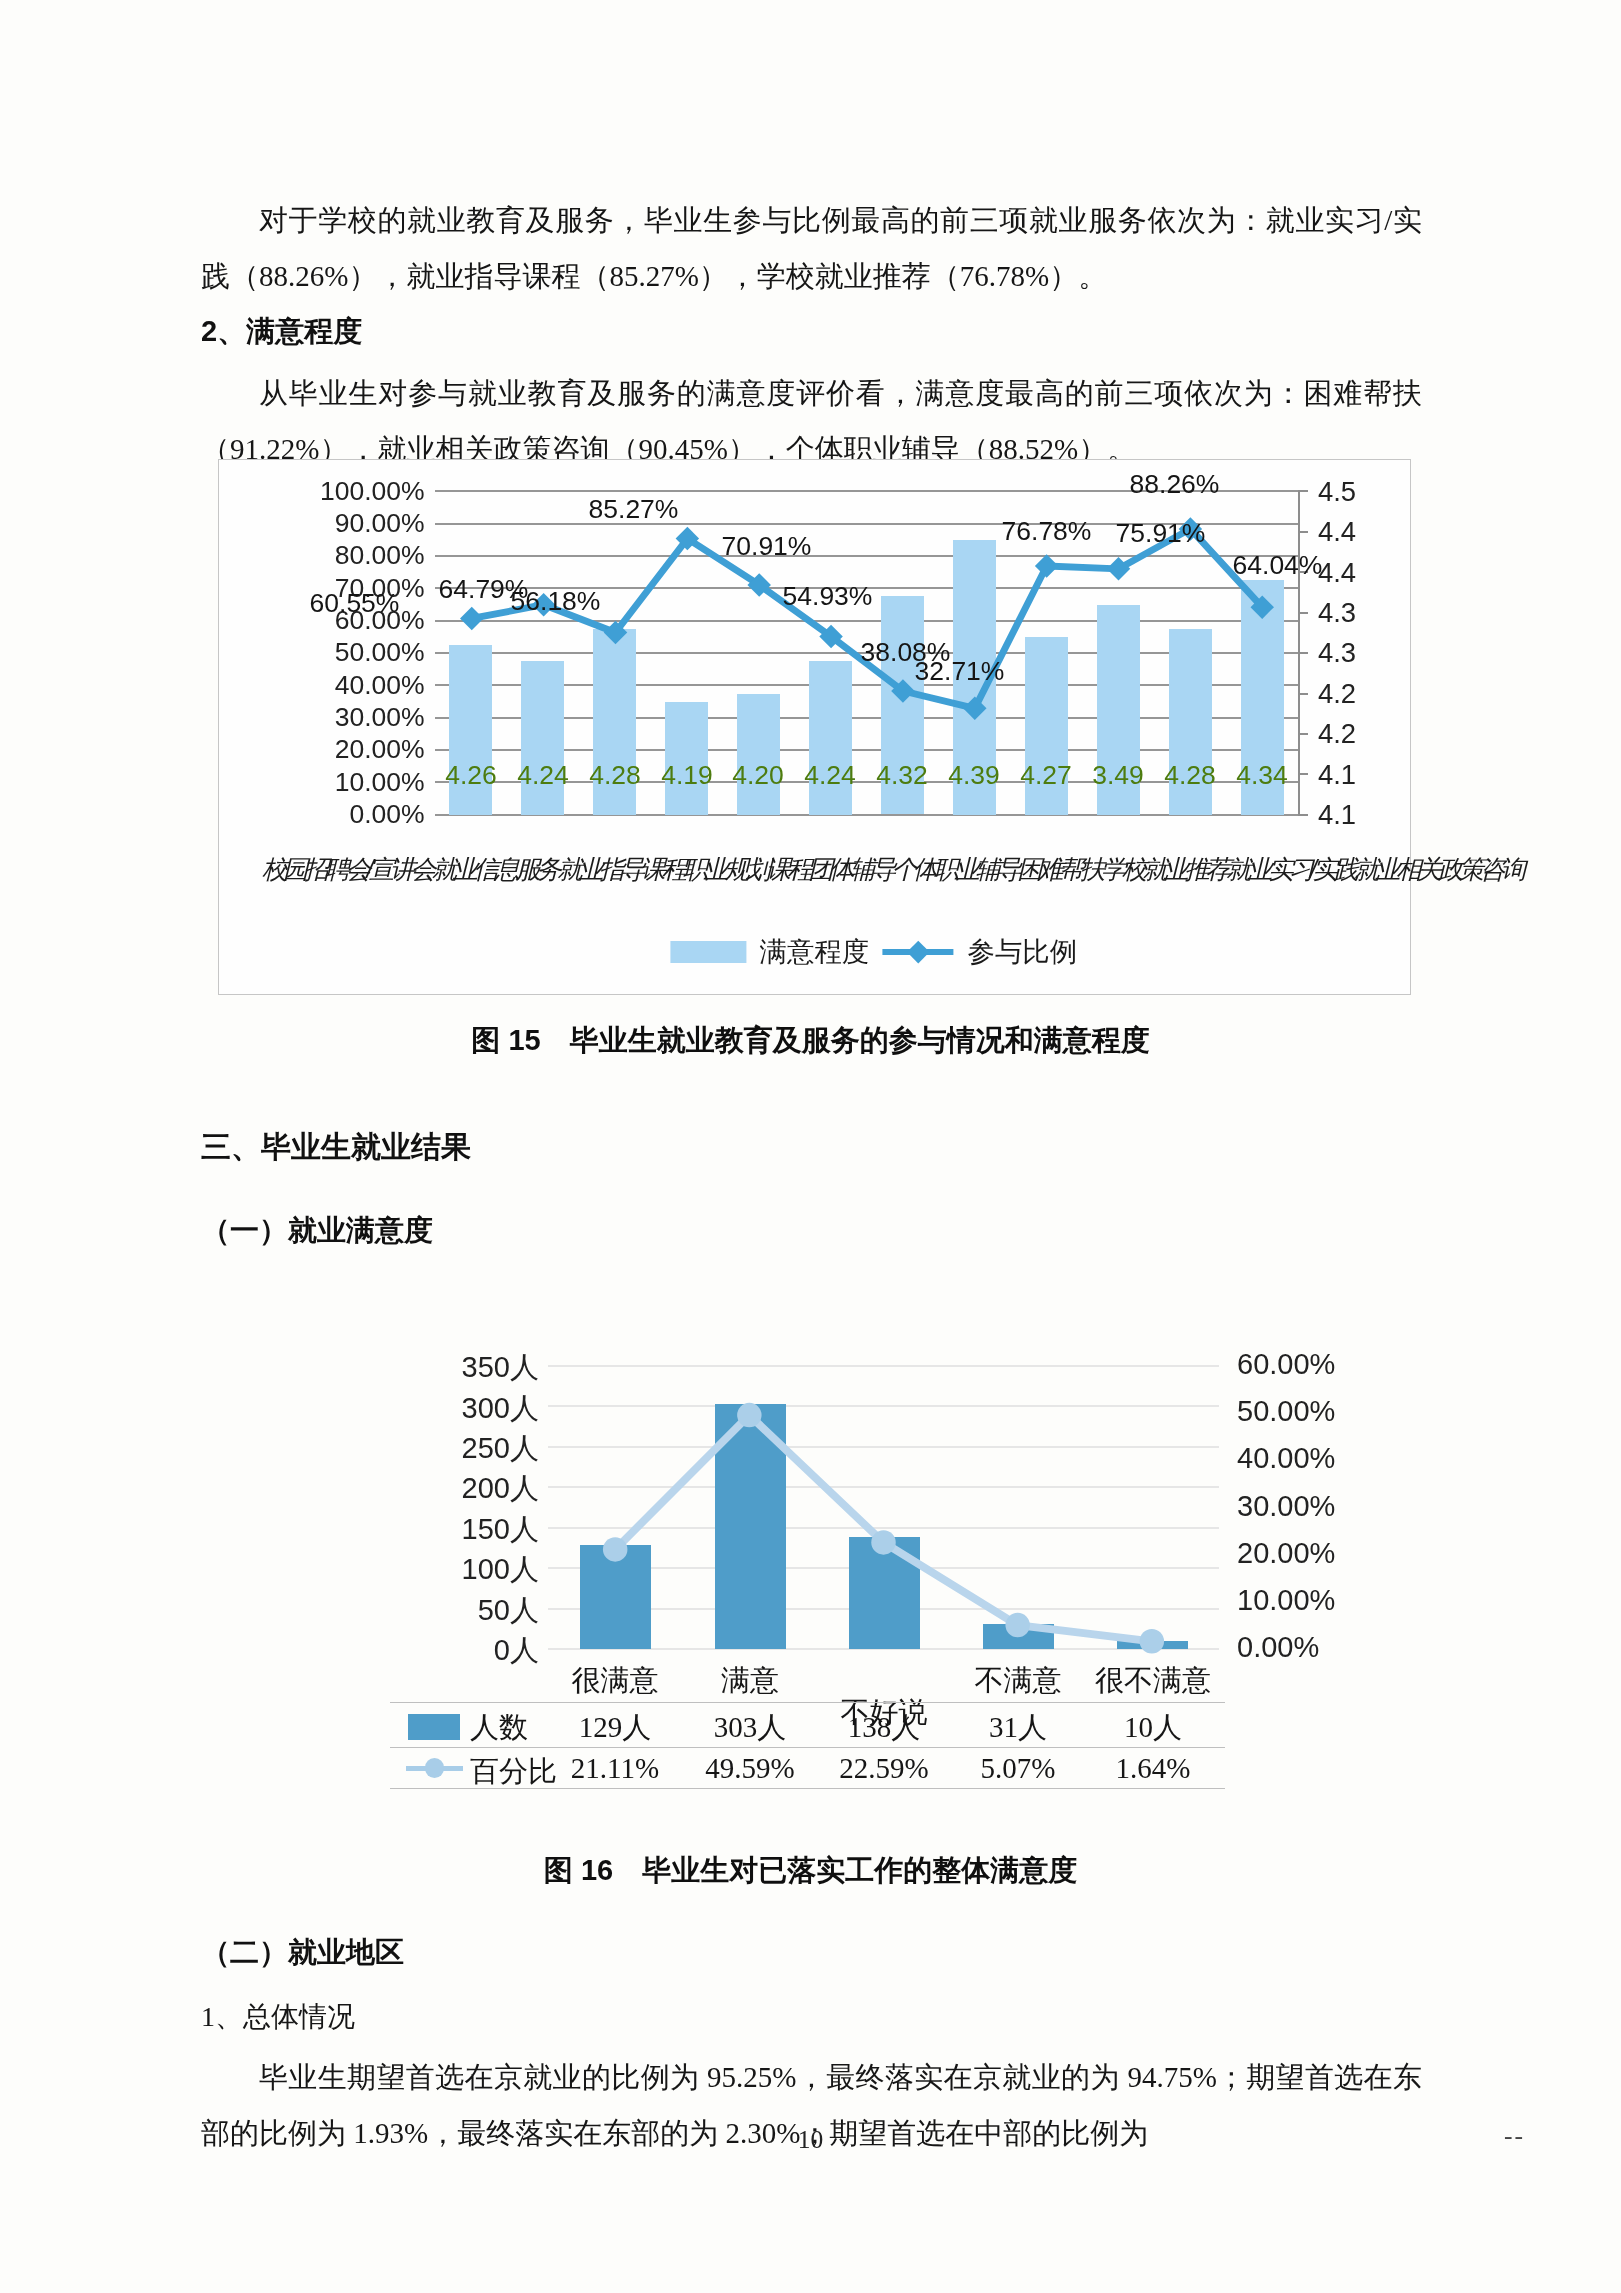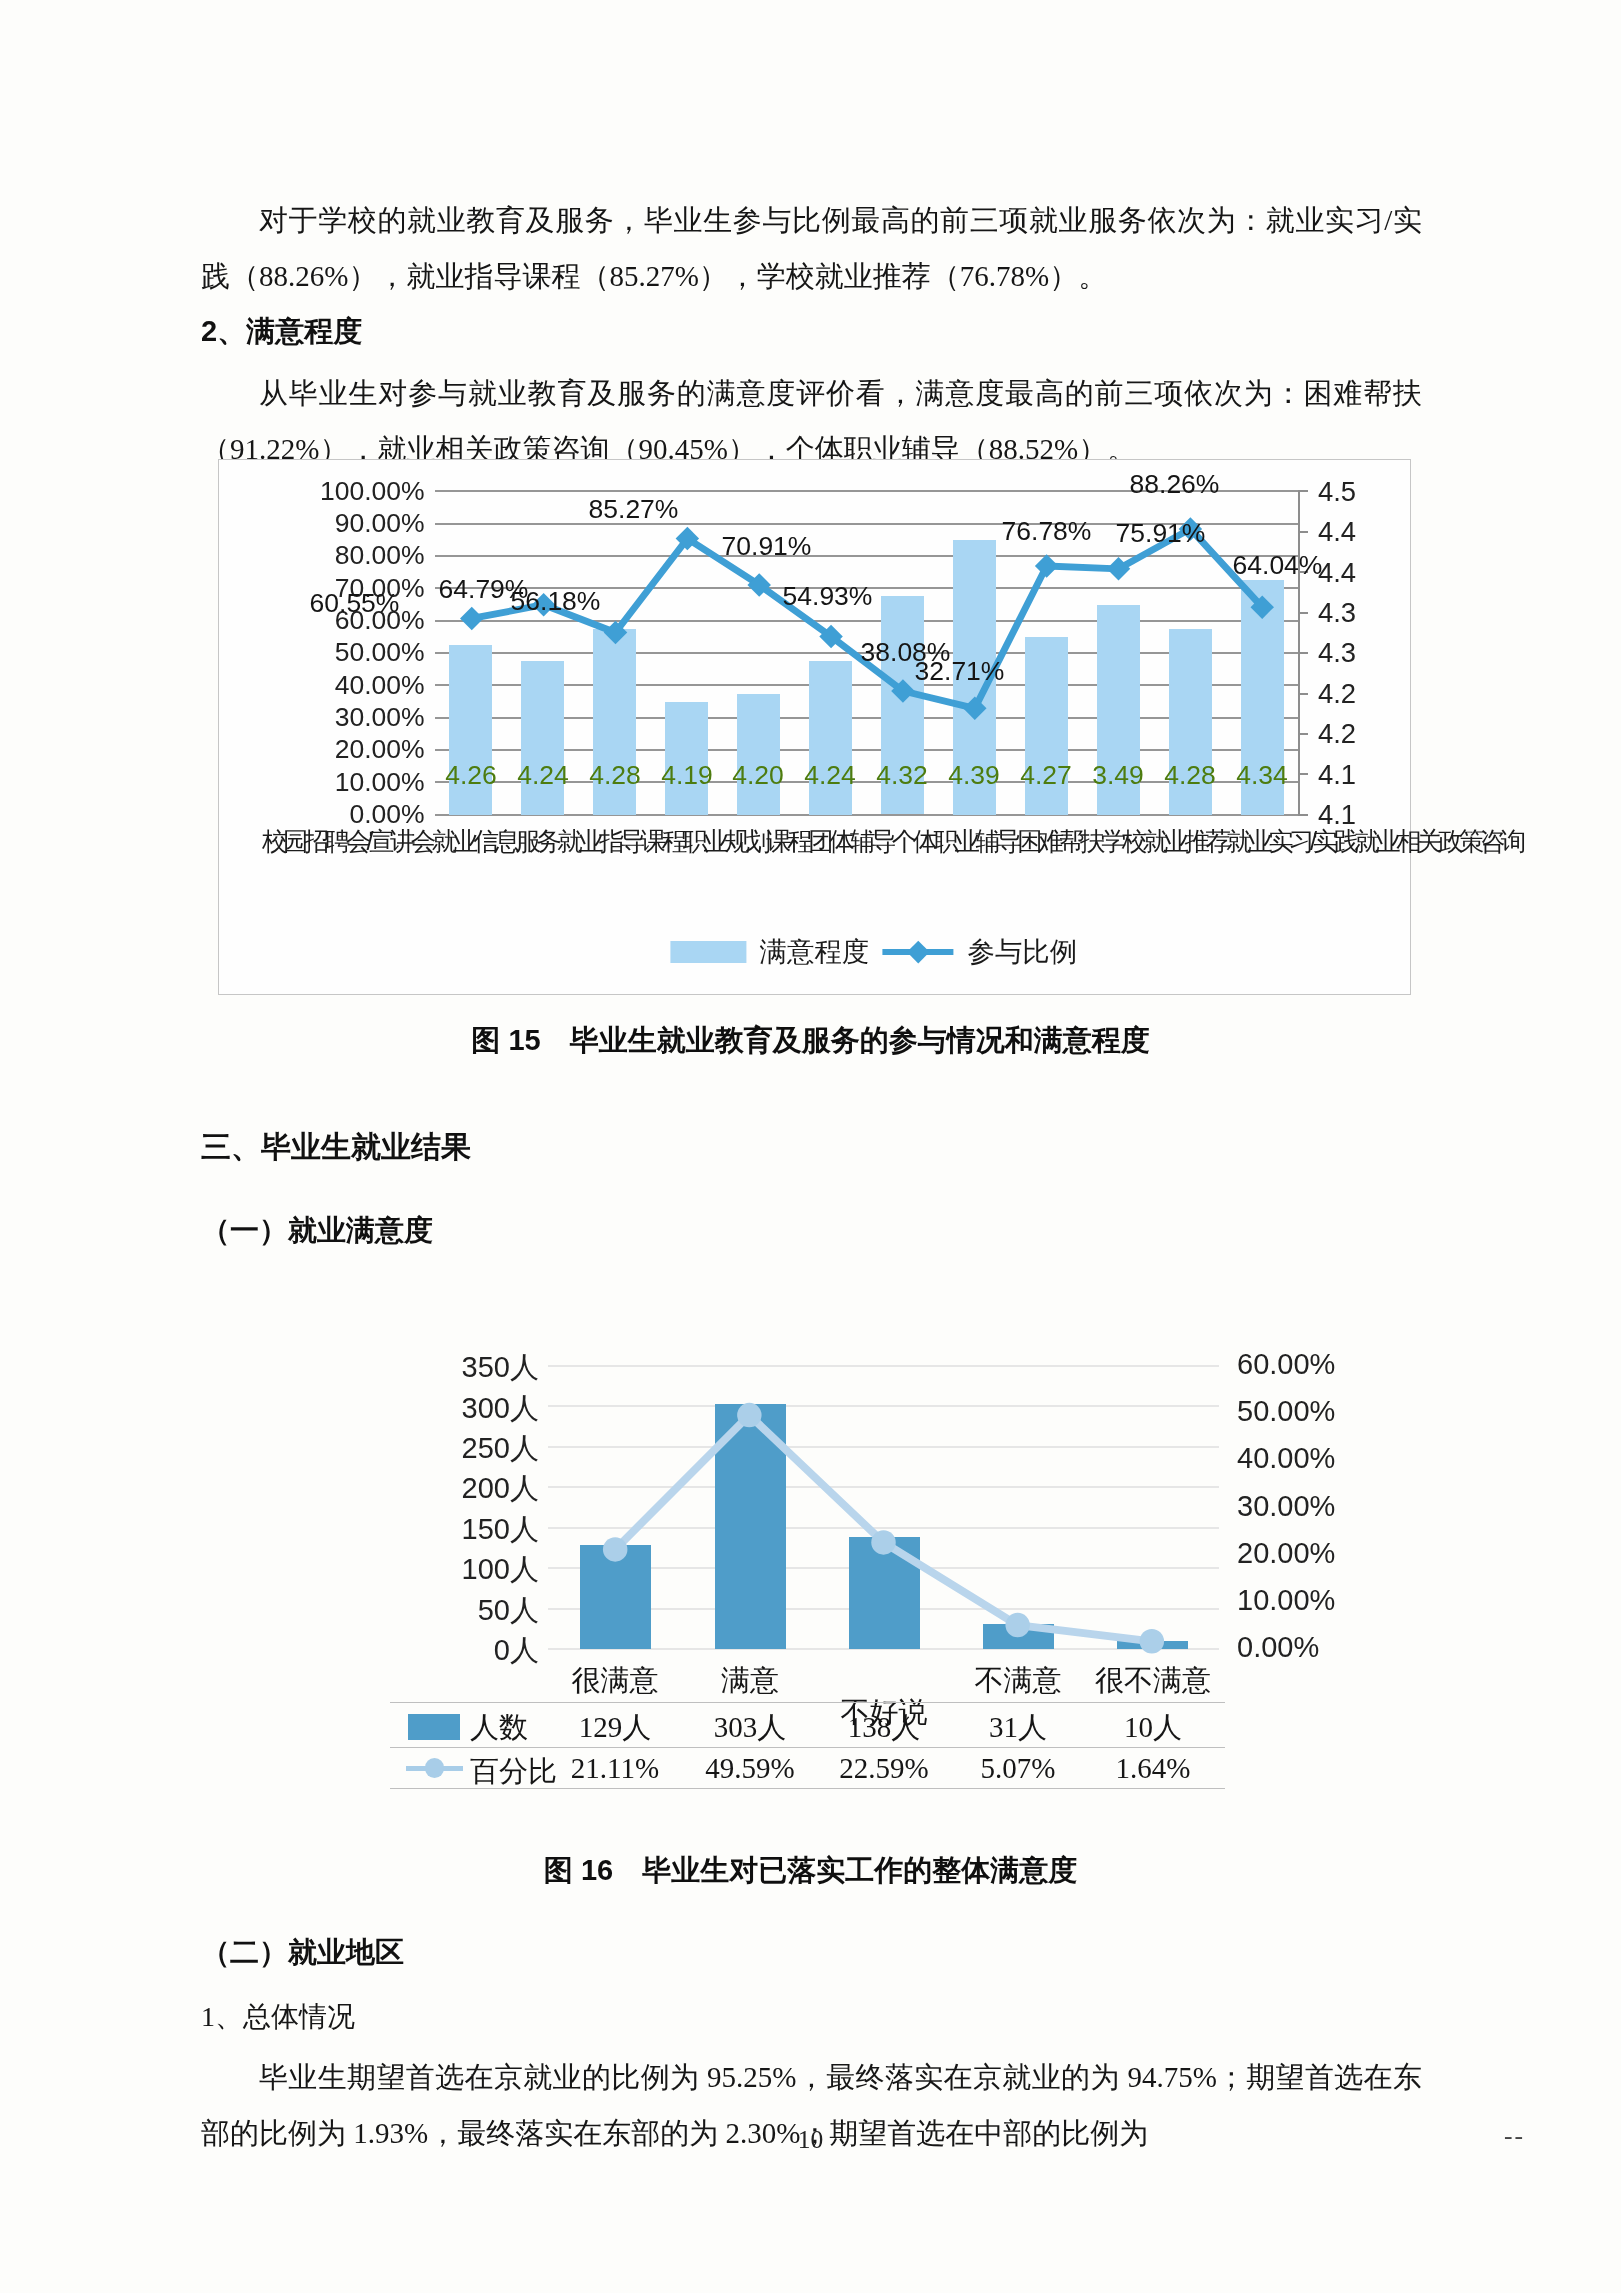--- a/index.html
+++ b/index.html
@@ -139,21 +139,21 @@
       <div class="llabel15" style="position: absolute; left: 263px; top: 126px;">56.18%</div>
       <div class="llabel15" style="position: absolute; left: 341px; top: 34px;">85.27%</div>
       <div class="llabel15" style="position: absolute; left: 474px; top: 71px;">70.91%</div>
       <div class="llabel15" style="position: absolute; left: 535px; top: 121px;">54.93%</div>
       <div class="llabel15" style="position: absolute; left: 613px; top: 177px;">38.08%</div>
       <div class="llabel15" style="position: absolute; left: 667px; top: 196px;">32.71%</div>
       <div class="llabel15" style="position: absolute; left: 754px; top: 56px;">76.78%</div>
       <div class="llabel15" style="position: absolute; left: 868px; top: 58px;">75.91%</div>
       <div class="llabel15" style="position: absolute; left: 882px; top: 8.6px;">88.26%</div>
       <div class="llabel15" style="position: absolute; left: 985px; top: 90px;">64.04%</div>
-      <div class="xjumble" style="position: absolute; left: 43px; top: 364px;">校园招聘会/宣讲会就业信息服务就业指导课程职业规划课程团体辅导个体职业辅导困难帮扶学校就业推荐就业实习/实践就业相关政策咨询</div>
+      <div class="xjumble" style="position: absolute; left: 43px; top: 392px; font-style: italic;">校园招聘会/宣讲会就业信息服务就业指导课程职业规划课程团体辅导个体职业辅导困难帮扶学校就业推荐就业实习/实践就业相关政策咨询</div>
       <div class="legend15" style="position: absolute; left: calc(50% + 59px); top: 474px; transform: translateX(-50%);">
         <div class="lg-bar"></div>
         <span>满意程度</span>
         <div class="lg-line">
           <div class="ln"></div>
           <div class="dm"></div>
         </div>
         <span>参与比例</span>
       </div>
     </div>

